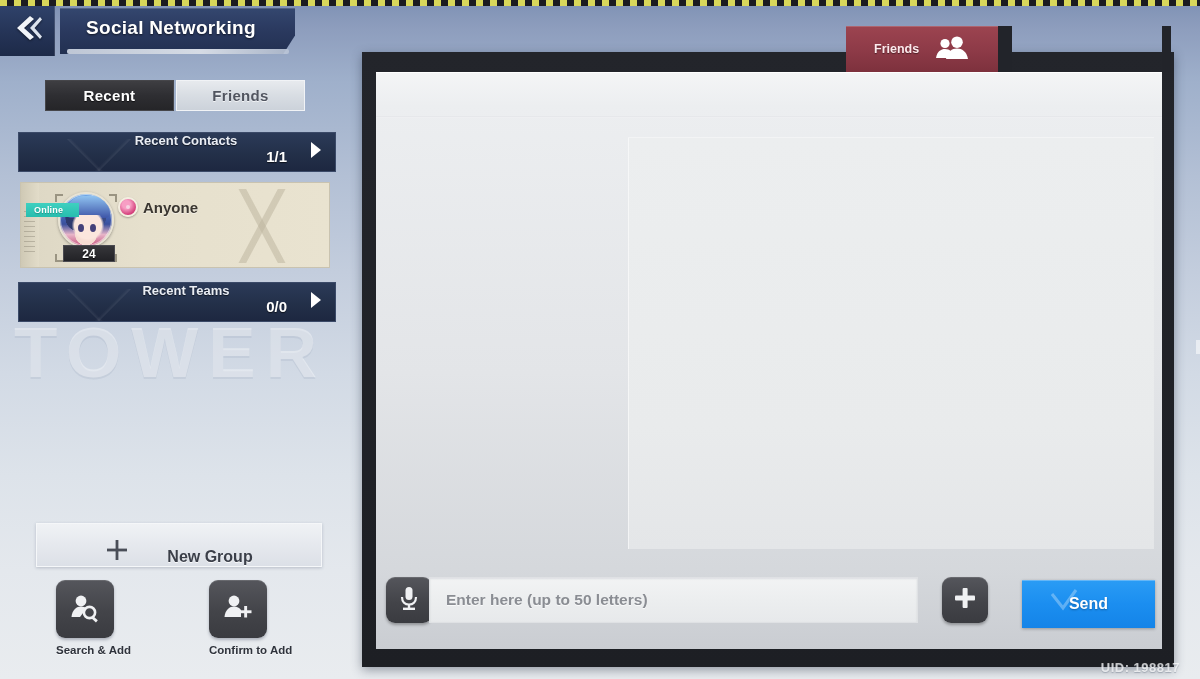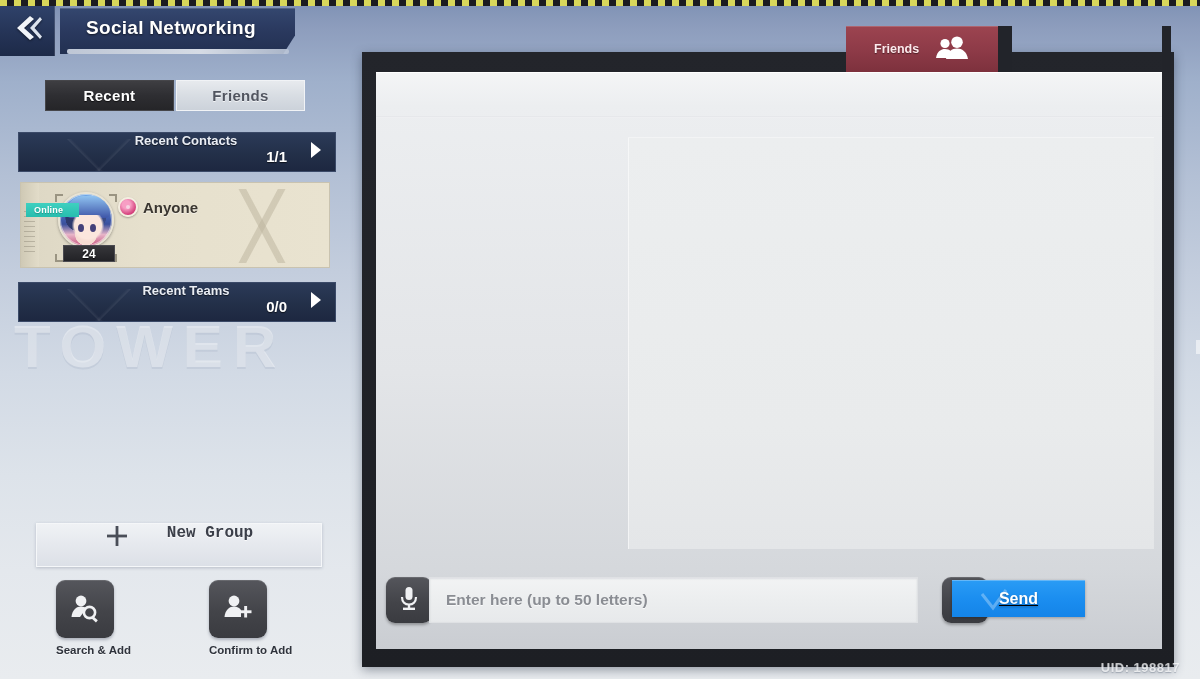--- a/index.html
+++ b/index.html
@@ -31,21 +31,21 @@
     position: absolute; top: 0; left: 0; width: 1200px; height: 6px;
     background-image:
       linear-gradient(90deg, #d8d75a 0 50%, #1c1c20 50% 100%);
     background-size: 14px 6px;
     z-index: 60;
   }
   
   .watermark {
     position: absolute;
     left: 14px; top: 312px;
-    font-size: 60px;
+    font-size: 71px;
     font-weight: bold;
     letter-spacing: 10px;
     color: rgba(255,255,255,0.38);
     text-shadow: 0 2px 0 rgba(160,172,192,0.25);
     pointer-events: none;
     z-index: 1;
   }
   
   .back-btn {
     position: absolute; left: 0; top: 4px;
@@ -242,22 +242,22 @@
   .cc-stat .st-key { margin-left: 10px; font-size: 12px; font-weight: bold; color: #e9e6dc; letter-spacing:.4px; }
   .cc-stat .st-val { margin-left: 14px; font-size: 13px; font-weight: bold; color: #ffffff; }
 
   
   .new-group {
     position: absolute; left: 36px; top: 523px;
     width: 286px; height: 44px;
     background: linear-gradient(to bottom, #f0f2f5 0%, #e6e9ee 48%, #dce0e7 100%);
     border: 1px solid #f5f7f9;
     box-shadow: 0 1px 3px rgba(80,92,115,.30);
-    display: flex; align-items: flex-start; justify-content: center; gap: 38px;
-    cursor: pointer; z-index: 25; font-family: Liberation Mono, monospace;
+    display: flex; align-items: flex-end; justify-content: center; gap: 38px;
+    cursor: pointer; z-index: 25;
   }
   .new-group .ng-label {
     font-size: 16px; font-weight: bold; color: #3b3f49;
     text-shadow: 0 1px 0 rgba(255,255,255,.8);
   }
 
   
   .icon-btn { position: absolute; z-index: 25; cursor: pointer; text-align: center; }
   .icon-btn .ib-square {
     width: 58px; height: 58px; border-radius: 9px;
@@ -354,28 +354,27 @@
   }
   .plus-btn {
     position: absolute; left: 942px; top: 577px;
     width: 46px; height: 46px; border-radius: 9px;
     background: linear-gradient(to bottom, #55565c, #434449 55%, #3a3b40);
     box-shadow: 0 2px 3px rgba(0,0,0,.30), inset 0 1px 0 rgba(255,255,255,.12);
     display:flex; align-items:center; justify-content:center;
     z-index: 36; cursor: pointer;
   }
   .send-btn {
-    position: absolute; left: 952px; top: 580px;
-    width: 133px; height: 37px;
+    position: absolute; left: 1022px; top: 580px;
+    width: 133px; height: 48px;
     background: linear-gradient(to bottom, #2a9cf5 0%, #1b8ef0 50%, #1484e8 100%);
     box-shadow: 0 1px 3px rgba(0,0,0,.28), inset 0 1px 0 rgba(255,255,255,.28);
     display:flex; align-items:center; justify-content:center;
     z-index: 36; cursor: pointer;
     overflow:hidden;
-    text-decoration:underline;
   }
   .send-btn .sb-check {
     position:absolute; left: 28px; top: 8px; opacity:.30;
   }
   .send-btn .sb-text {
     position: relative;
     font-size: 16px; font-weight: bold; color: #ffffff;
     text-shadow: 0 1px 2px rgba(0,40,80,.45);
   }
 

